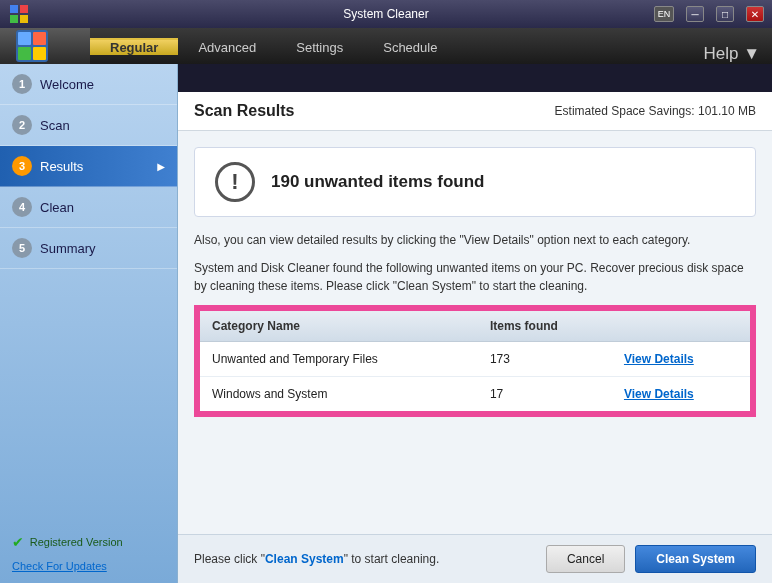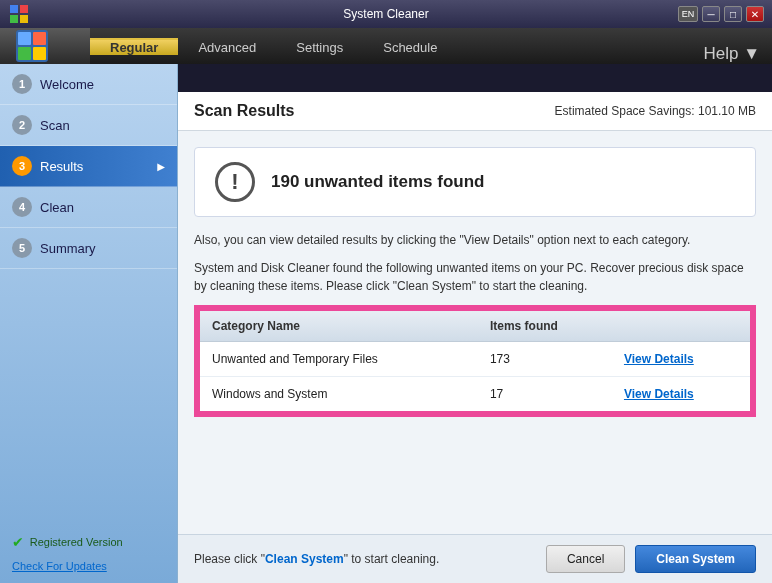--- a/index.html
+++ b/index.html
@@ -9,21 +9,21 @@
     .title-bar {
       background: linear-gradient(to bottom, #4a4a6a, #2a2a4a);
       height: 28px;
       display: flex;
       align-items: center;
       justify-content: space-between;
       padding: 0 8px;
       color: white;
     }
     .title-bar-title { font-size: 12px; font-weight: normal; position: absolute; left: 50%; transform: translateX(-50%); }
-    .title-bar-controls { display: flex; gap: 4px; margin-left: auto; }
+    .title-bar-controls { display: flex; gap: 12px; margin-left: auto; }
     .title-bar-btn {
       width: 18px; height: 16px; border: 1px solid #888; border-radius: 2px;
       display: flex; align-items: center; justify-content: center;
       font-size: 10px; cursor: pointer; color: white;
     }
     .title-bar-btn.minimize { background: linear-gradient(to bottom, #5a5a7a, #3a3a5a); }
     .title-bar-btn.maximize { background: linear-gradient(to bottom, #5a5a7a, #3a3a5a); }
     .title-bar-btn.close { background: linear-gradient(to bottom, #cc3333, #aa1111); }
 
     

